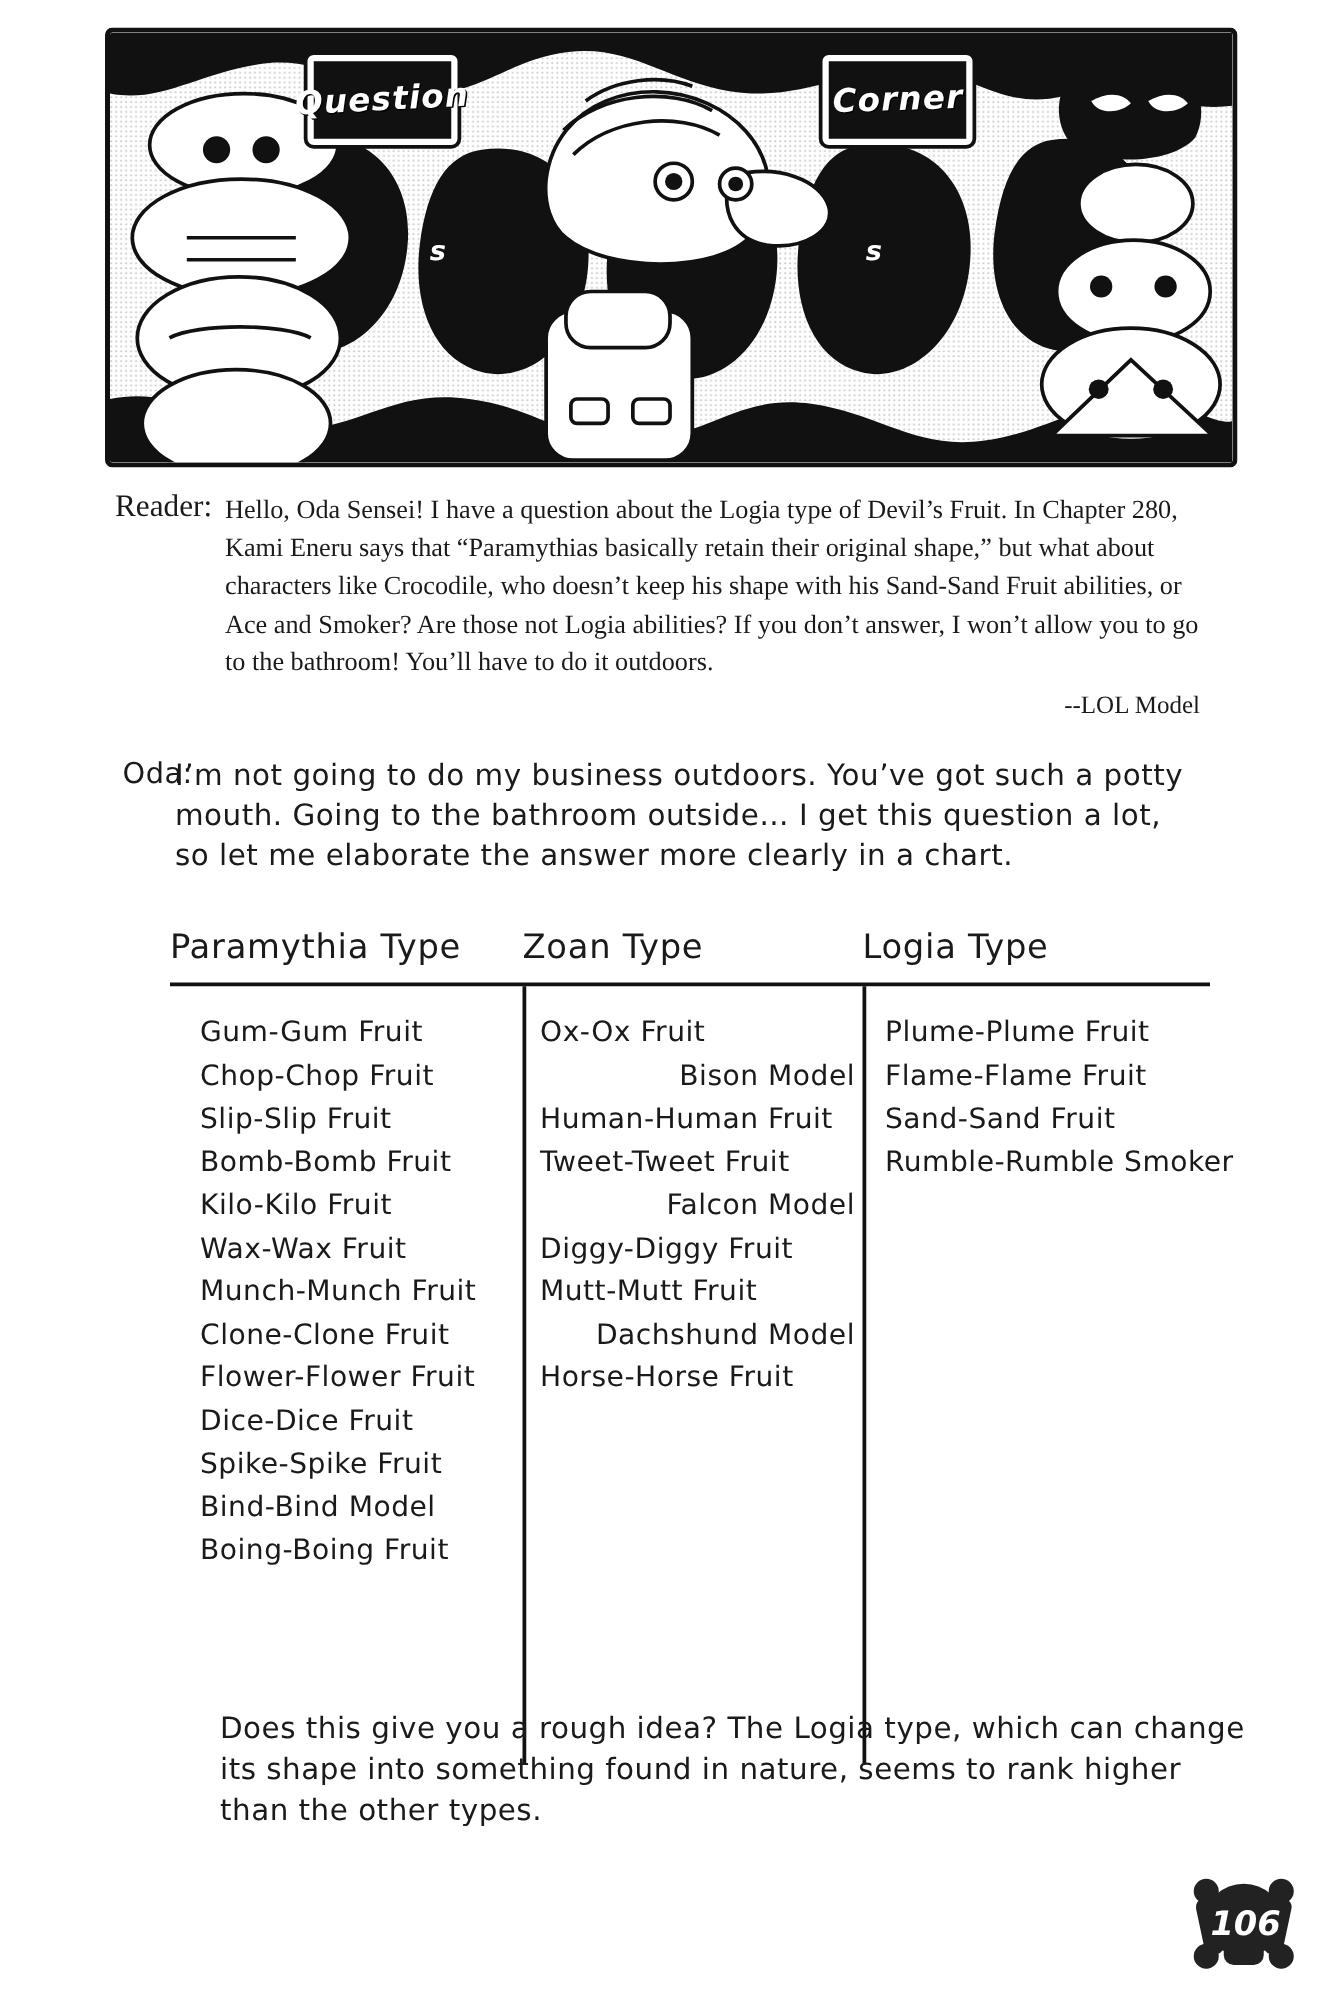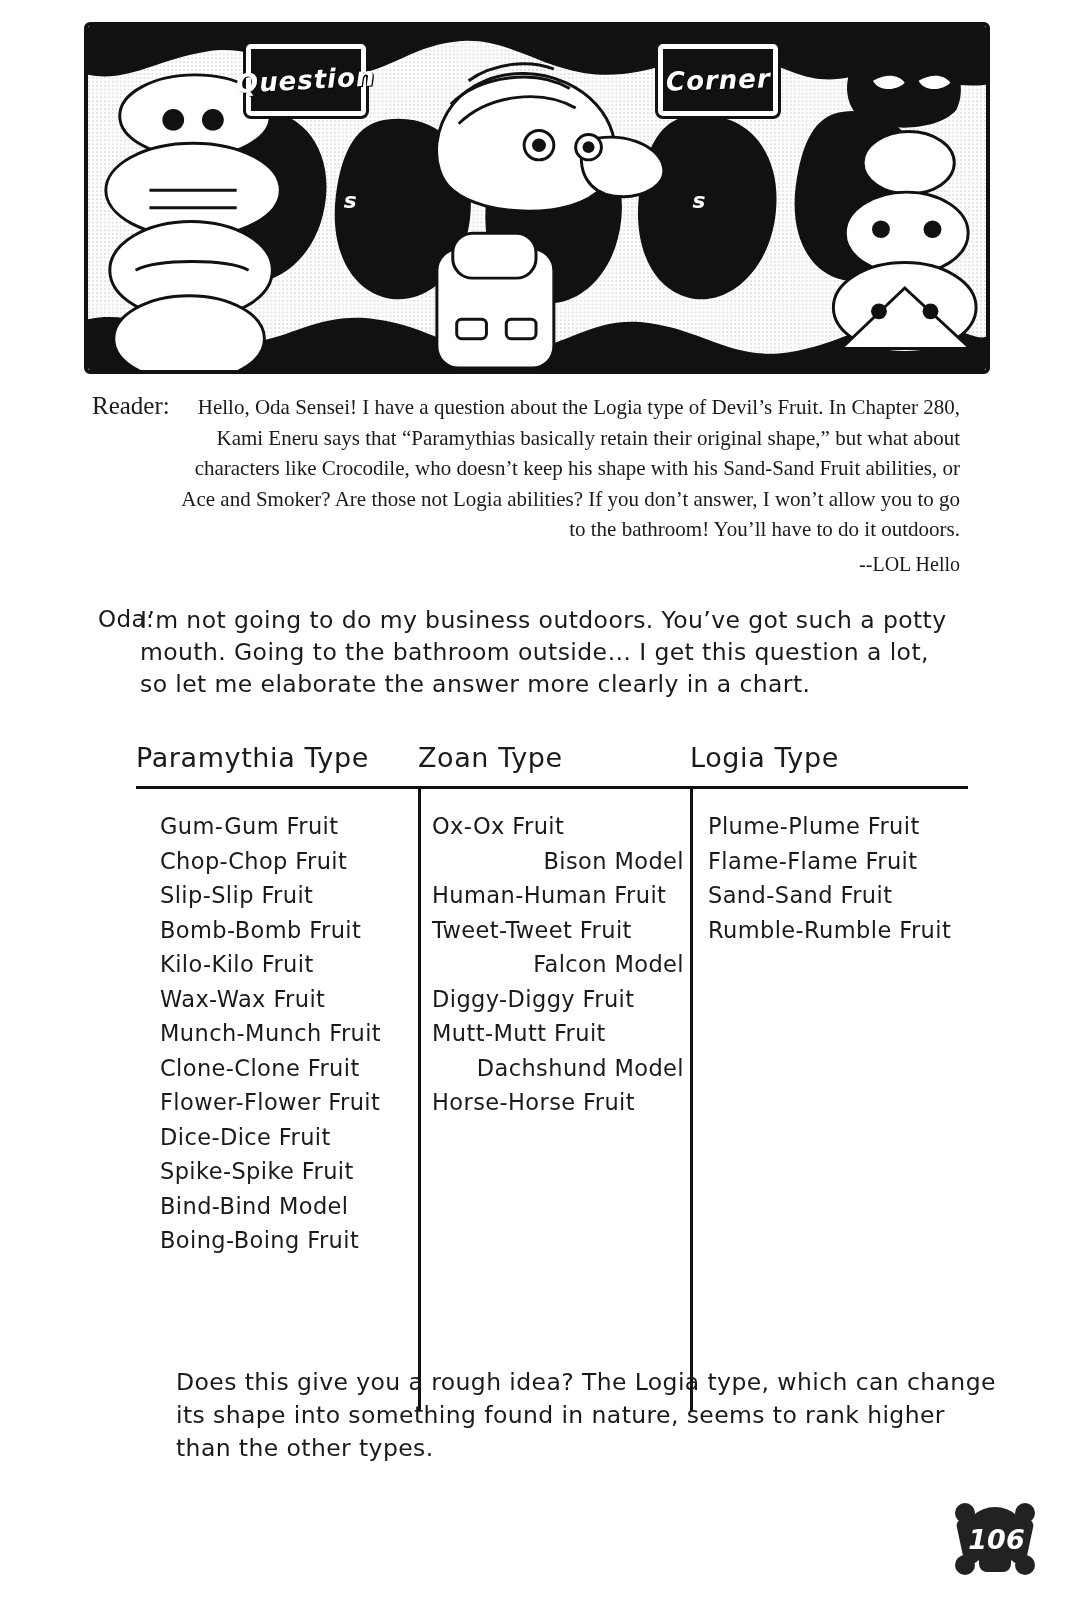--- a/index.html
+++ b/index.html
@@ -82,21 +82,21 @@
     left: 92px;
     top: 0;
     font-family: "Liberation Serif", serif;
     font-size: 25px;
   }
   .reader-body {
     margin-left: 88px;
     font-family: "Liberation Serif", serif;
     font-size: 21px;
     line-height: 30.5px;
-    text-align: right;
+    text-align: left;
   }
   .signature {
     margin-top: 8px;
     margin-right: 106px;
     text-align: right;
     font-family: "Liberation Serif", serif;
     font-size: 20px;
   }
 
   
@@ -317,21 +317,21 @@
       <span class="banner-text">Corner</span>
     </div>
   </div>
 </div>
 
 <div class="qa">
   <div class="reader-row">
     <span class="speaker-serif">Reader:</span>
     <div class="reader-body">Hello, Oda Sensei! I have a question about the Logia type of Devil’s Fruit. In Chapter 280, Kami Eneru says that “Paramythias basically retain their original shape,” but what about characters like Crocodile, who doesn’t keep his shape with his Sand-Sand Fruit abilities, or Ace and Smoker? Are those not Logia abilities? If you don’t answer, I won’t allow you to go to the bathroom! You’ll have to do it outdoors.</div>
   </div>
-  <div class="signature">--LOL Hello</div>
+  <div class="signature">--LOL Model</div>
 </div>
 
 <div class="oda-row">
   <span class="hand oda-label">Oda:</span>
   <div class="hand oda-body">I’m not going to do my business outdoors. You’ve got such a potty mouth. Going to the bathroom outside… I get this question a lot, so let me elaborate the  answer more clearly in a chart.</div>
 </div>
 
 <div class="chart">
   <div class="chart-head">
     <div class="col col-1">
@@ -371,21 +371,21 @@
         <div class="hand entry indent">Falcon Model</div>
         <div class="hand entry">Diggy-Diggy Fruit</div>
         <div class="hand entry">Mutt-Mutt Fruit</div>
         <div class="hand entry indent">Dachshund Model</div>
         <div class="hand entry">Horse-Horse Fruit</div>
       </div>
     <div class="col col-3" id="col-logia">
         <div class="hand entry">Plume-Plume Fruit</div>
         <div class="hand entry">Flame-Flame Fruit</div>
         <div class="hand entry">Sand-Sand Fruit</div>
-        <div class="hand entry">Rumble-Rumble Fruit</div>
+        <div class="hand entry">Rumble-Rumble Smoker</div>
       </div>
   </div>
 </div>
 
 <div class="hand closing">Does this give you a rough idea? The Logia type, which can change its shape into something found in nature, seems to rank higher than the other types.</div>
 
 <div class="page-mark">
   <svg width="86" height="80" viewBox="0 0 86 80" aria-hidden="true">
     <g fill="#222">
       <circle cx="13" cy="17" r="10"></circle>

